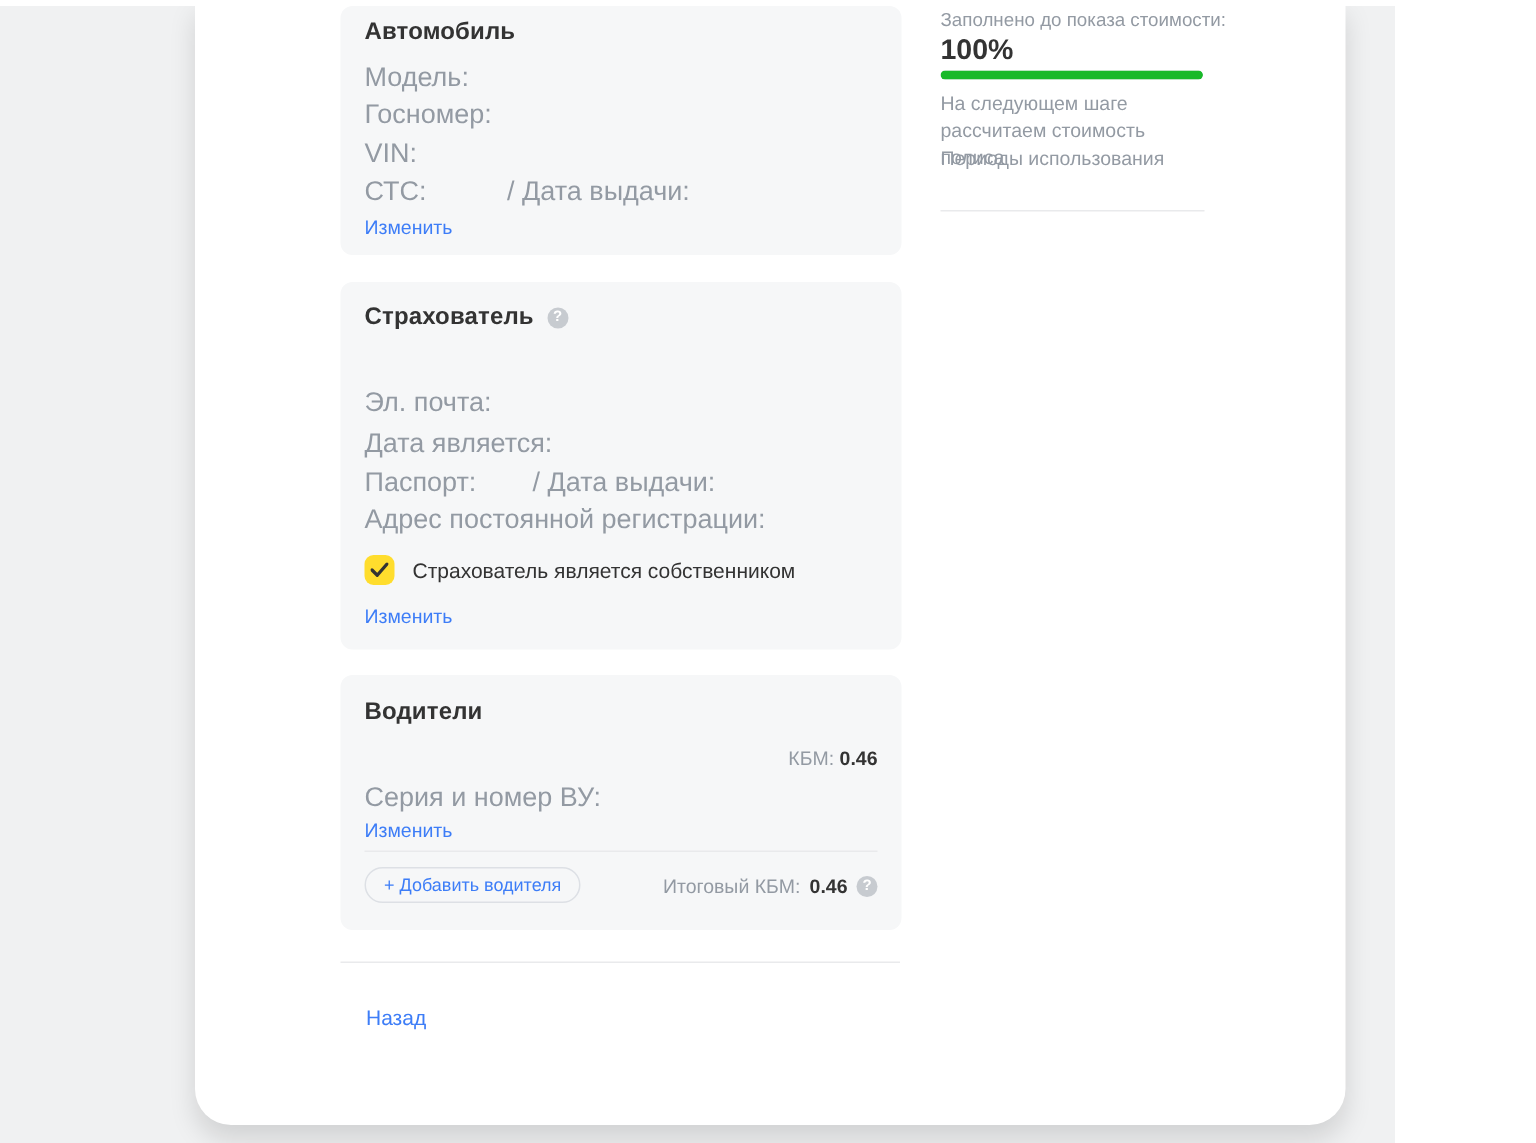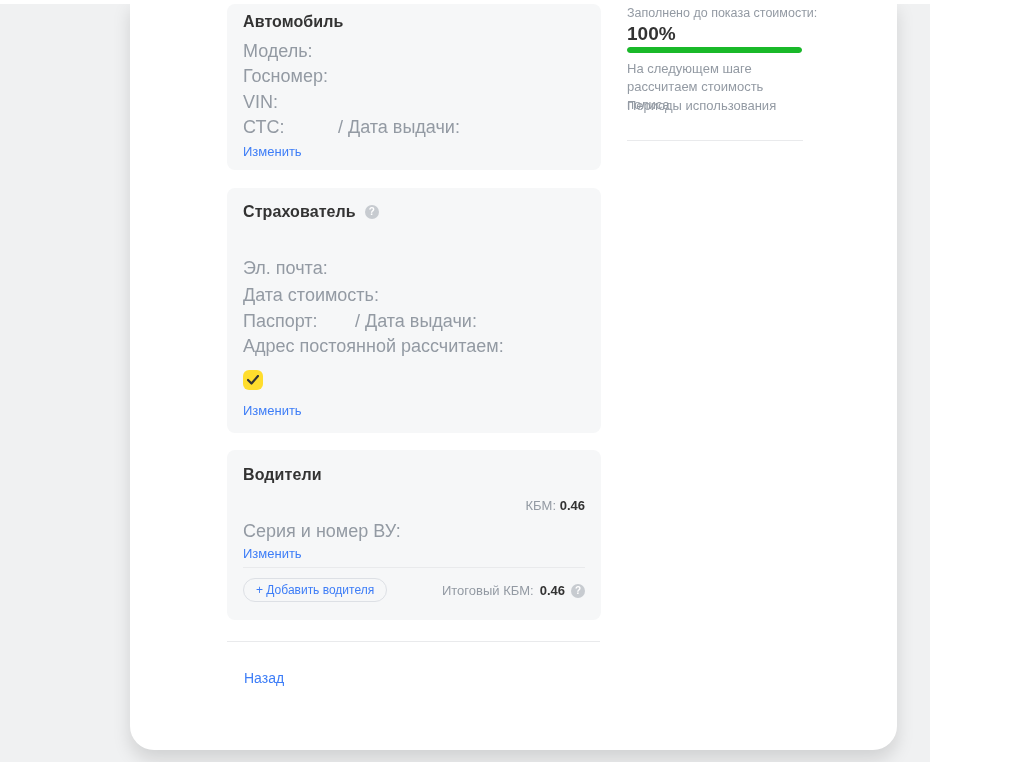--- a/index.html
+++ b/index.html
@@ -127,33 +127,34 @@
       </div>
       <a class="link" style="top:140px;">Изменить</a>
     </section>
 
     <section class="card" id="card-insurer">
       <div class="card-title-row" style="top:15px;">
         <h2 class="card-title">Страхователь</h2>
         <span class="q-icon">?</span>
       </div>
       <div class="row" style="top:70px;">Эл. почта:</div>
-      <div class="row" style="top:97px;">Дата стоимость:</div>
+      <div class="row" style="top:97px;">Дата является:</div>
       <div class="row" style="top:123px;">
         <span>Паспорт:</span>
         <span class="sep-label" style="left:112px;">/ Дата выдачи:</span>
       </div>
-      <div class="row" style="top:148px;">Адрес постоянной рассчитаем:</div>
+      <div class="row" style="top:148px;">Адрес постоянной регистрации:</div>
 
       <div class="checkbox-row">
         <span class="checkbox">
           <svg viewBox="0 0 12 10">
             <polyline points="1,5 4.5,8.5 11,1" fill="none" stroke="#333333" stroke-width="2.2" stroke-linecap="round" stroke-linejoin="round"></polyline>
           </svg>
         </span>
+        <span class="checkbox-label">Страхователь является собственником</span>
       </div>
 
       <a class="link" style="top:215px;">Изменить</a>
     </section>
 
     <section class="card" id="card-drivers">
       <div class="card-title-row" style="top:16px;">
         <h2 class="card-title">Водители</h2>
       </div>
       <div class="kbm-row">

